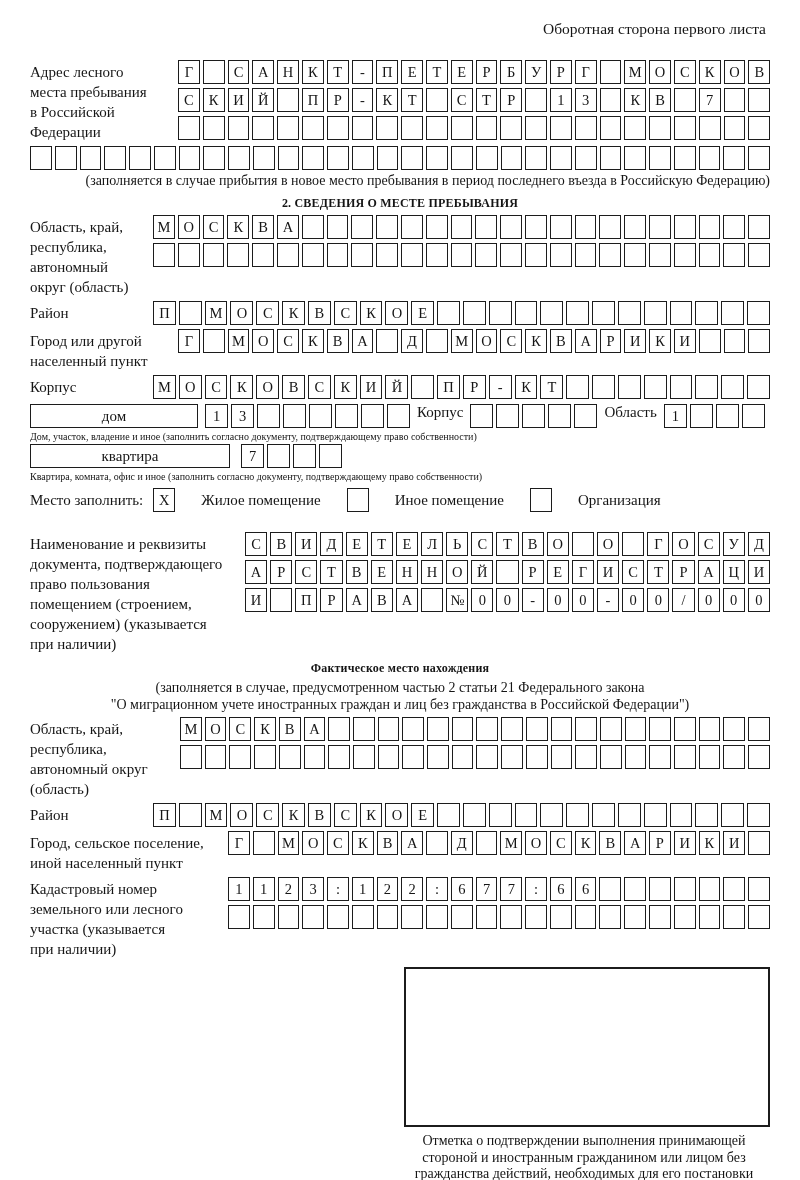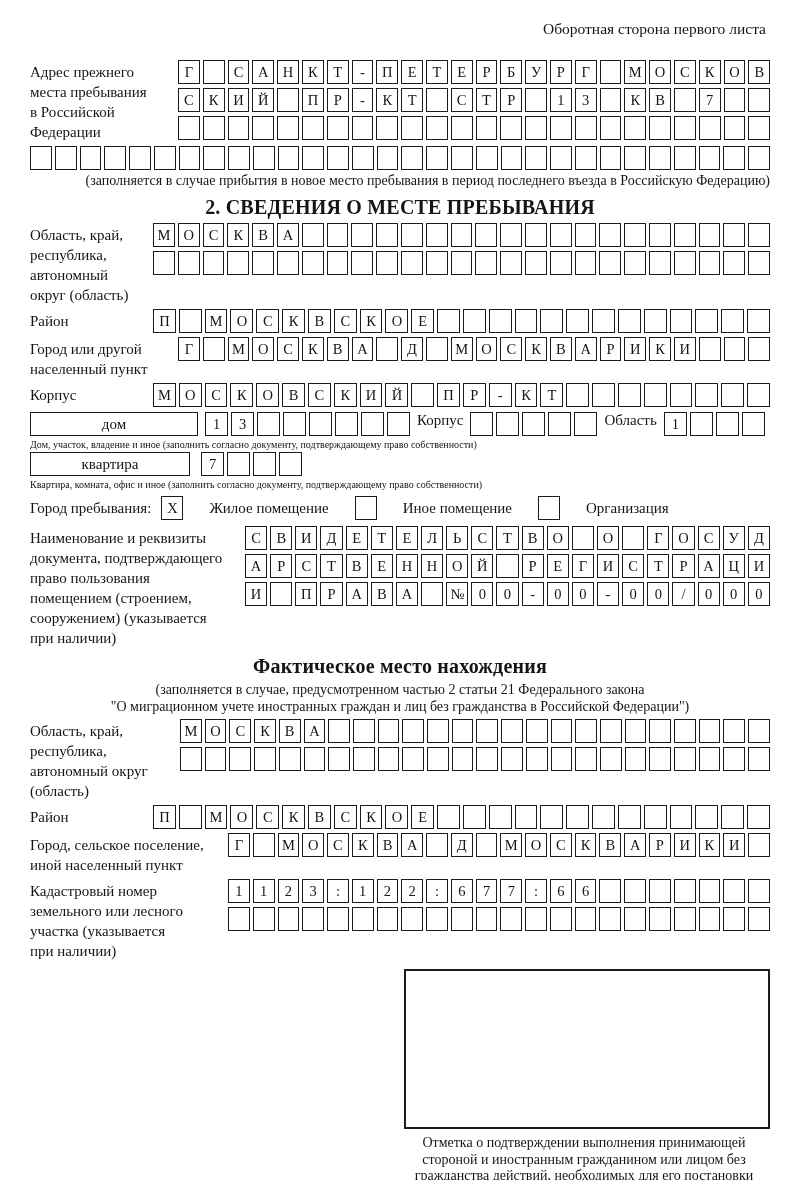--- a/index.html
+++ b/index.html
@@ -16,51 +16,51 @@
 
   .boxes{display:flex;gap:3px;flex:1;min-width:0;}
   .box{flex:1 1 0;min-width:0;height:22px;border:1.6px solid #1c1c1c;
        display:flex;align-items:center;justify-content:center;
        font-size:14.5px;line-height:1;background:#fff;}
   .boxes.fixed{flex:none;}
   .boxes.fixed .box{flex:0 0 21px;width:21px;}
 
   .caption{font-size:14px;text-align:right;margin-top:3px;}
   .caption-left{font-size:10px;margin:3px 0 1px 0;}
-  .title{font-weight:bold;text-align:center;font-size:20px;margin:7px 0 3px 0;letter-spacing:.2px;}
+  .title{font-weight:bold;text-align:center;font-size:12px;margin:7px 0 3px 0;letter-spacing:.2px;}
 
   .domrow{display:flex;align-items:flex-start;gap:7px;margin-top:5px;}
   .widebox{box-sizing:border-box;border:1.6px solid #1c1c1c;height:24px;
            display:flex;align-items:center;justify-content:center;font-size:15px;background:#fff;}
-  .wb-dom{width:168px;} .wb-kv{width:160px;}
+  .wb-dom{width:168px;} .wb-kv{width:200px;}
   .inline-label{font-size:15px;white-space:nowrap;}
 
   .mesto{display:flex;align-items:center;margin-top:6px;font-size:15px;}
   .cbox{box-sizing:border-box;width:22px;height:24px;border:1.6px solid #1c1c1c;
         display:inline-flex;align-items:center;justify-content:center;font-size:14.5px;flex-shrink:0;}
   .mesto .m-label{margin-right:10px;}
   .mesto .opt-label{margin:0 26px 0 26px;}
   .mesto-caption{width:640px;text-align:center;font-size:14px;margin-top:2px;}
 
   .fact-note{text-align:center;font-size:14px;line-height:17px;}
-  .mt6{margin-top:6px;}
+  .mt6{margin-top:20px;}
 
   .stamp-wrap{width:424px;margin-left:342px;margin-top:8px;}
   .stamp-box{box-sizing:border-box;width:366px;height:160px;border:2px solid #1c1c1c;margin-left:32px;}
   .stamp-caption{font-size:14px;line-height:16.5px;text-align:center;white-space:pre-line;margin-top:6px;}
 </style>
 </head>
 <body>
 
 <div class="page">
 
   <div class="header-note">Оборотная сторона первого листа</div>
 
   <div class="field">
-    <div class="label lw148">Адрес прежнего
+    <div class="label lw148">Адрес лесного
 места пребывания
 в Российской
 Федерации</div>
     <div class="rows">
       <div class="boxes">
           <div class="box">Г</div>
           <div class="box"></div>
           <div class="box">С</div>
           <div class="box">А</div>
           <div class="box">Н</div>
@@ -363,21 +363,21 @@
     <div class="boxes fixed" style="margin-left:4px;">
         <div class="box">7</div>
         <div class="box"></div>
         <div class="box"></div>
         <div class="box"></div>
       </div>
   </div>
   <div class="caption-left">Квартира, комната, офис и иное (заполнить согласно документу, подтверждающему право собственности)</div>
 
   <div class="mesto">
-    <span class="m-label">Город пребывания:</span>
+    <span class="m-label">Место заполнить:</span>
     <span class="cbox">X</span>
     <span class="opt-label">Жилое помещение</span>
     <span class="cbox"></span>
     <span class="opt-label">Иное помещение</span>
     <span class="cbox"></span>
     <span class="opt-label">Организация</span>
   </div>
 
   <div class="field mt6">
     <div class="label lw215">Наименование и реквизиты

